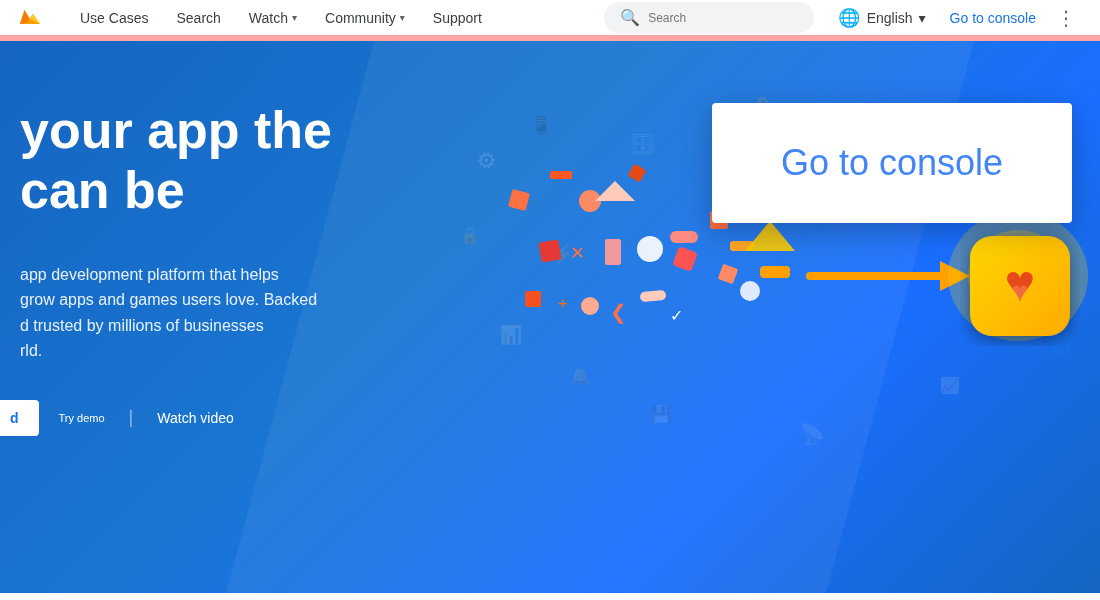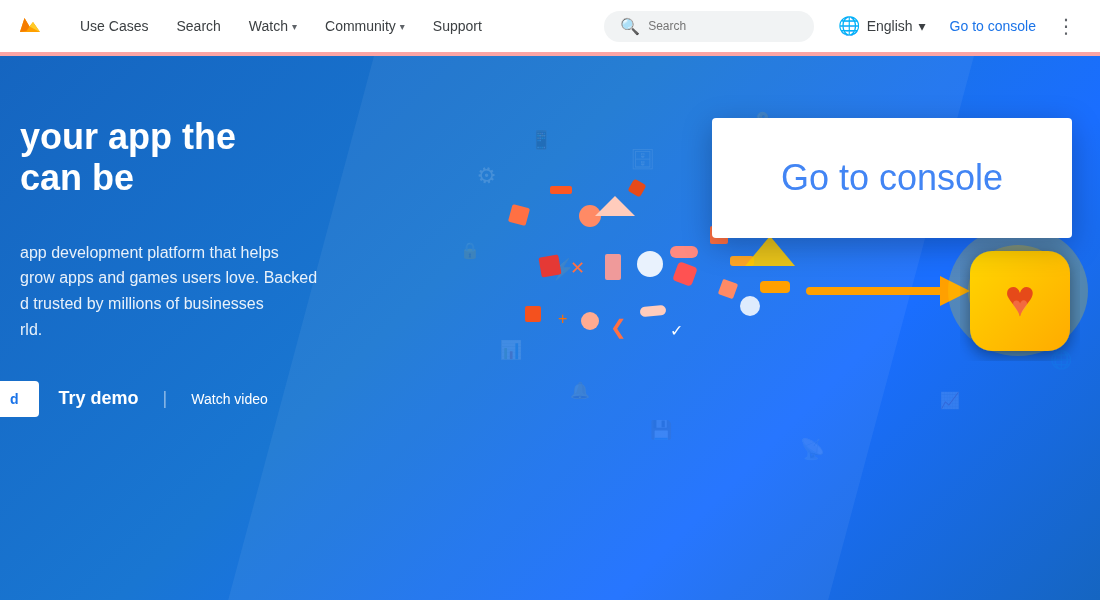--- a/index.html
+++ b/index.html
@@ -2,24 +2,24 @@
 <html><head>
   <meta charset="utf-8">
   <style>
     * { margin: 0; padding: 0; box-sizing: border-box; }
     body { width: 1100px; height: 600px; overflow: hidden; font-family: 'Google Sans', Arial, sans-serif; }
 
     
     .navbar {
       display: flex;
       align-items: center;
-      height: 56px;
+      height: 41px;
       background: #fff;
       padding: 4px 16px;
-      border-bottom: 4px solid #fca5a5;
+      border-bottom: 6px solid #fca5a5;
       position: relative;
       z-index: 100;
     }
     .nav-logo {
       display: flex;
       align-items: center;
       margin-right: 24px;
     }
     .nav-logo-icon {
       width: 28px;
@@ -123,21 +123,21 @@
       background: rgba(255,255,255,0.06);
       transform: skewX(-15deg);
     }
     .hero-content {
       position: absolute;
       top: 0; left: 0;
       padding: 60px 0 0 0;
       width: 480px;
     }
     .hero-title {
-      font-size: 36px;
+      font-size: 52px;
       font-weight: 700;
       color: #fff;
       line-height: 1.15;
       padding-left: 20px;
     }
     .hero-subtitle {
       font-size: 16px;
       color: rgba(255,255,255,0.9);
       line-height: 1.6;
       margin-top: 41px;
@@ -158,22 +158,22 @@
       font-size: 14px;
       padding: 10px 20px;
       border-radius: 4px;
       cursor: pointer;
       white-space: nowrap;
       
       margin-left: -10px;
     }
     .btn-demo {
       color: #fff;
-      font-size: 18px;
-      font-weight: 700;
+      font-size: 11px;
+      font-weight: 400;
       padding: 10px 20px;
       cursor: pointer;
       white-space: nowrap;
     }
     .btn-divider {
       color: rgba(255,255,255,0.5);
       font-size: 18px;
       margin: 0 4px;
     }
     .btn-video {

